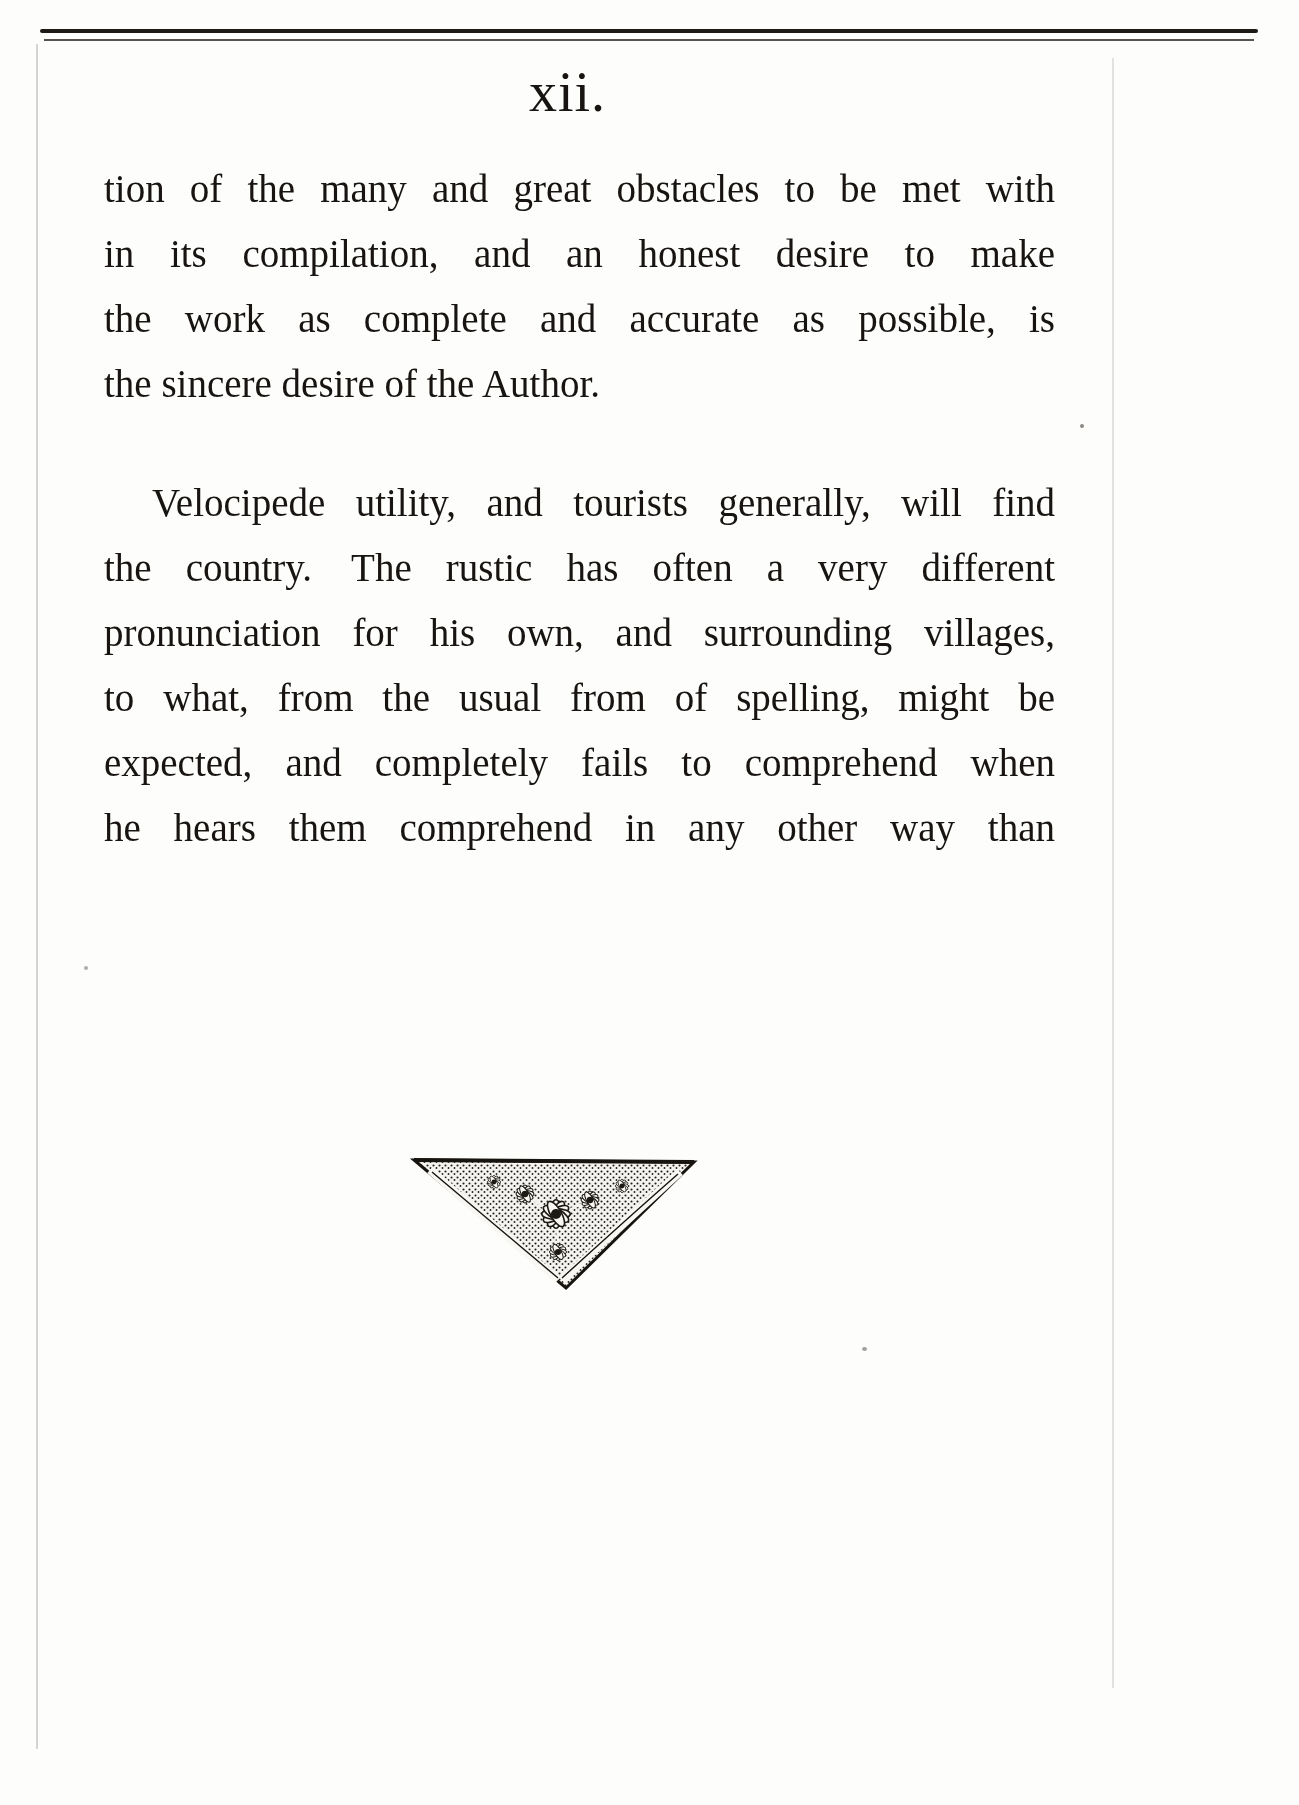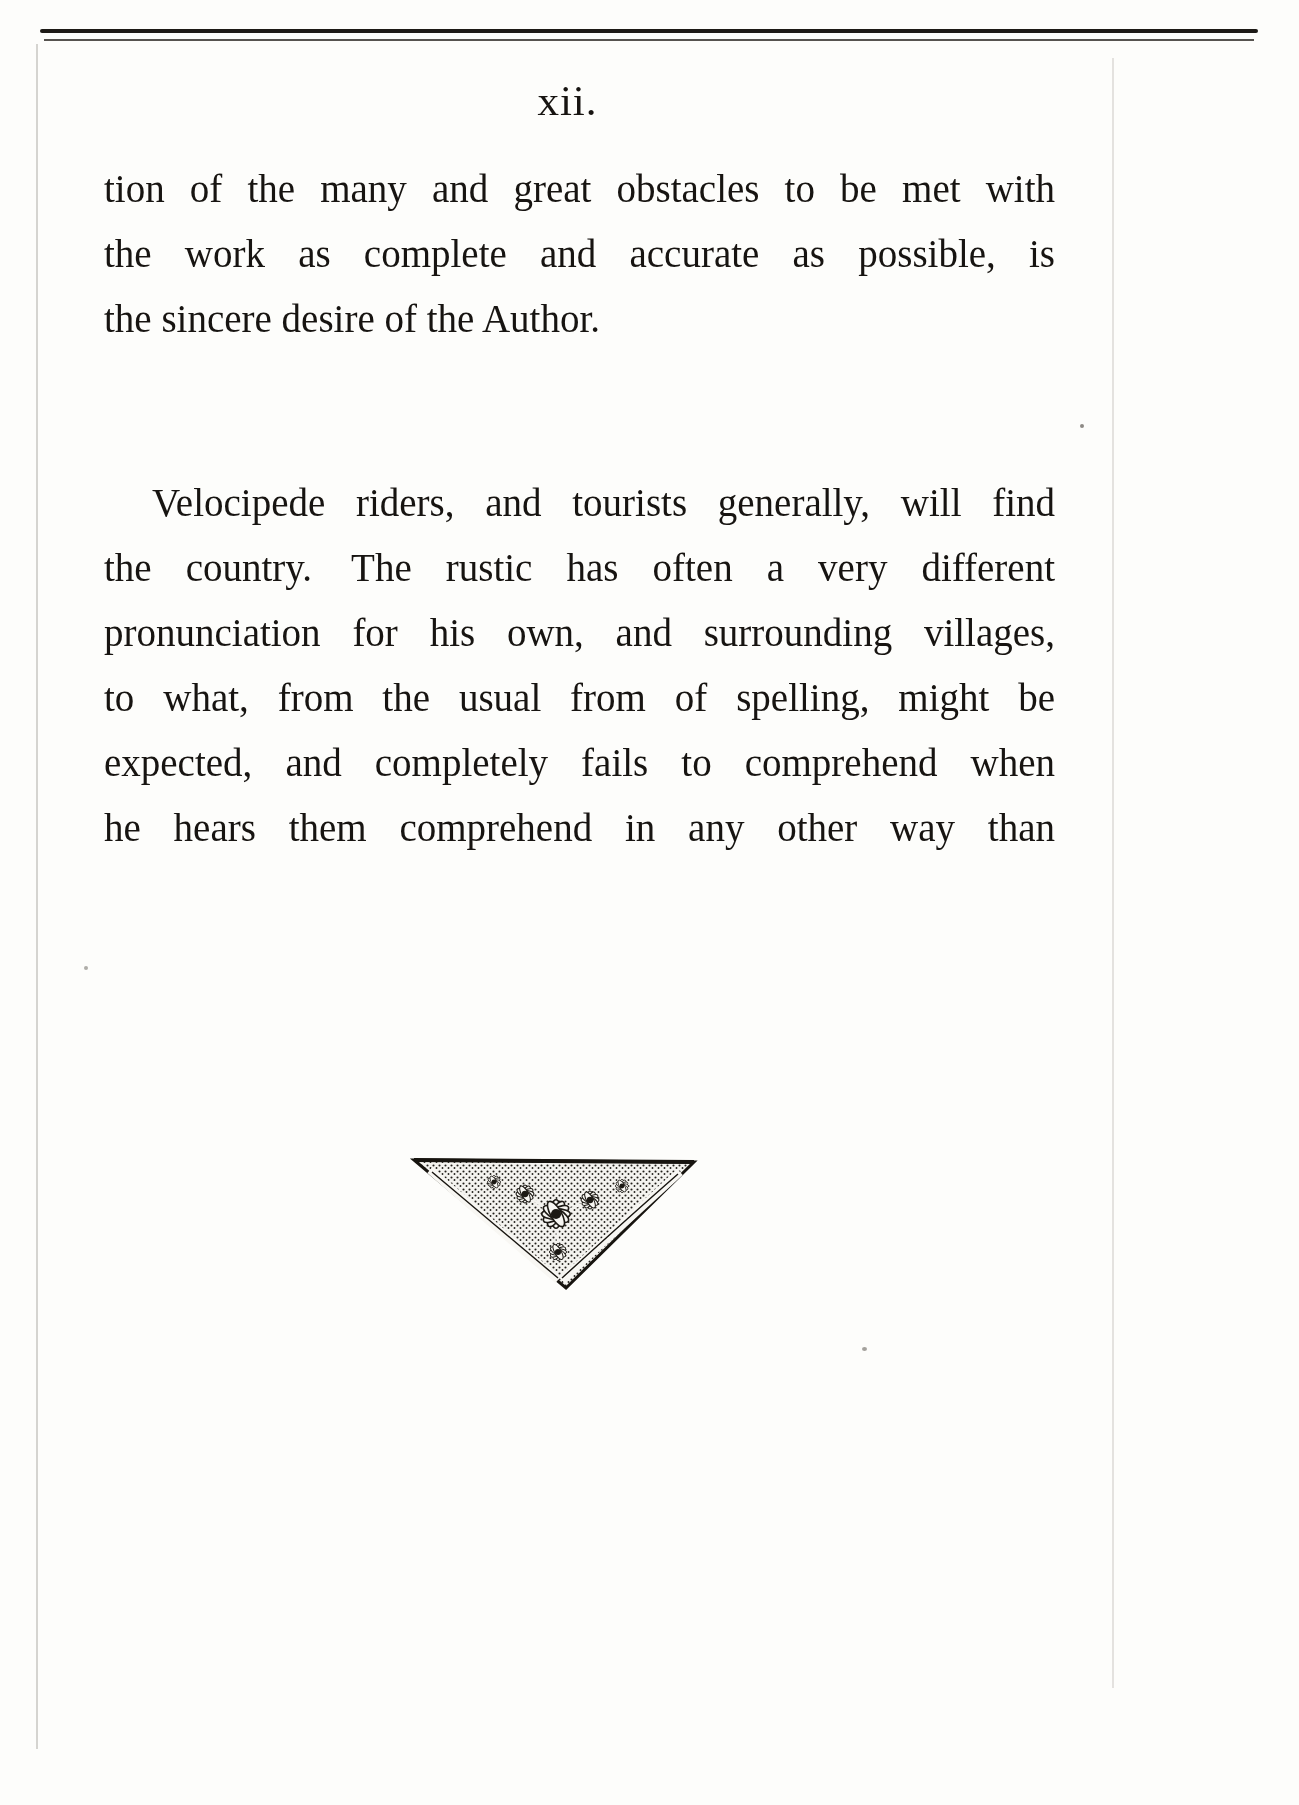--- a/index.html
+++ b/index.html
@@ -13,23 +13,23 @@
     overflow: hidden;
   }
   .rule { position: absolute; background: #1d1a16; }
   .rule-thick { top: 29px; left: 40px; width: 1218px; height: 4px; border-radius: 2px; }
   .rule-thin  { top: 39px; left: 44px; width: 1210px; height: 2px; opacity: 0.75; }
   .edge-line { position: absolute; width: 2px; }
   .edge-line.left  { left: 36px;  top: 44px;  height: 1705px; background: #c7c5c1; opacity: 0.75; }
   .edge-line.right { left: 1112px; top: 58px; height: 1630px; background: #d3d1cd; opacity: 0.6; }
   .page-number {
     position: absolute;
-    top: 76px; left: 80px; width: 975px;
+    top: 60px; left: 80px; width: 975px;
     text-align: center;
-    font-size: 43px;
+    font-size: 56px;
     letter-spacing: 1px;
   }
   .paragraph { position: absolute; left: 80px; width: 975px; }
   .p1 { top: 156px; }
   .p2 { top: 470px; }
   .line {
     font-size: 39px;
     line-height: 65px;
     height: 65px;
     white-space: nowrap;
@@ -58,26 +58,27 @@
 
   <div class="rule rule-thick"></div>
   <div class="rule rule-thin"></div>
   <div class="edge-line left"></div>
   <div class="edge-line right"></div>
 
   <div class="page-number">xii.</div>
 
   <div class="paragraph p1">
     <div class="line">tion of the many and great obstacles to be met with</div>
+    <div class="line">in its compilation, and an honest desire to make</div>
     <div class="line">the work as complete and accurate as possible, is</div>
     <div class="line last">the sincere desire of the Author.</div>
   </div>
 
   <div class="paragraph p2">
-    <div class="line indent">Velocipede riders, and tourists generally, will find</div>
+    <div class="line indent">Velocipede utility, and tourists generally, will find</div>
     <div class="line">the country. The rustic has often a very different</div>
     <div class="line">pronunciation for his own, and surrounding villages,</div>
     <div class="line">to what, from the usual from of spelling, might be</div>
     <div class="line">expected, and completely fails to comprehend when</div>
     <div class="line">he hears them comprehend in any other way than</div>
   </div>
 
   <div class="ornament-wrap">
     <svg width="292" height="140" viewBox="0 0 292 140" aria-hidden="true">
       <defs>

